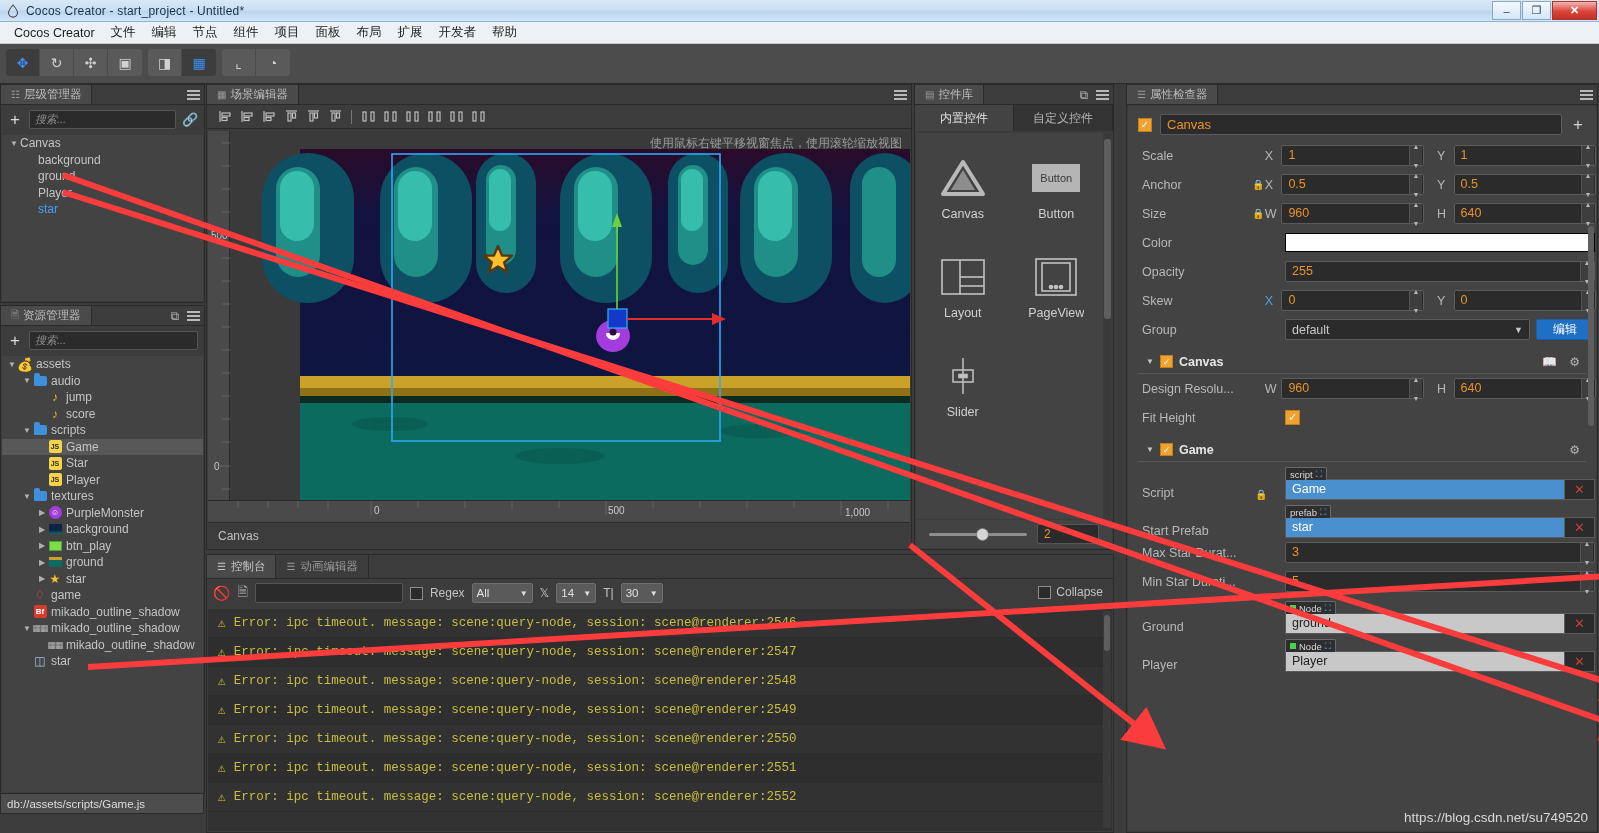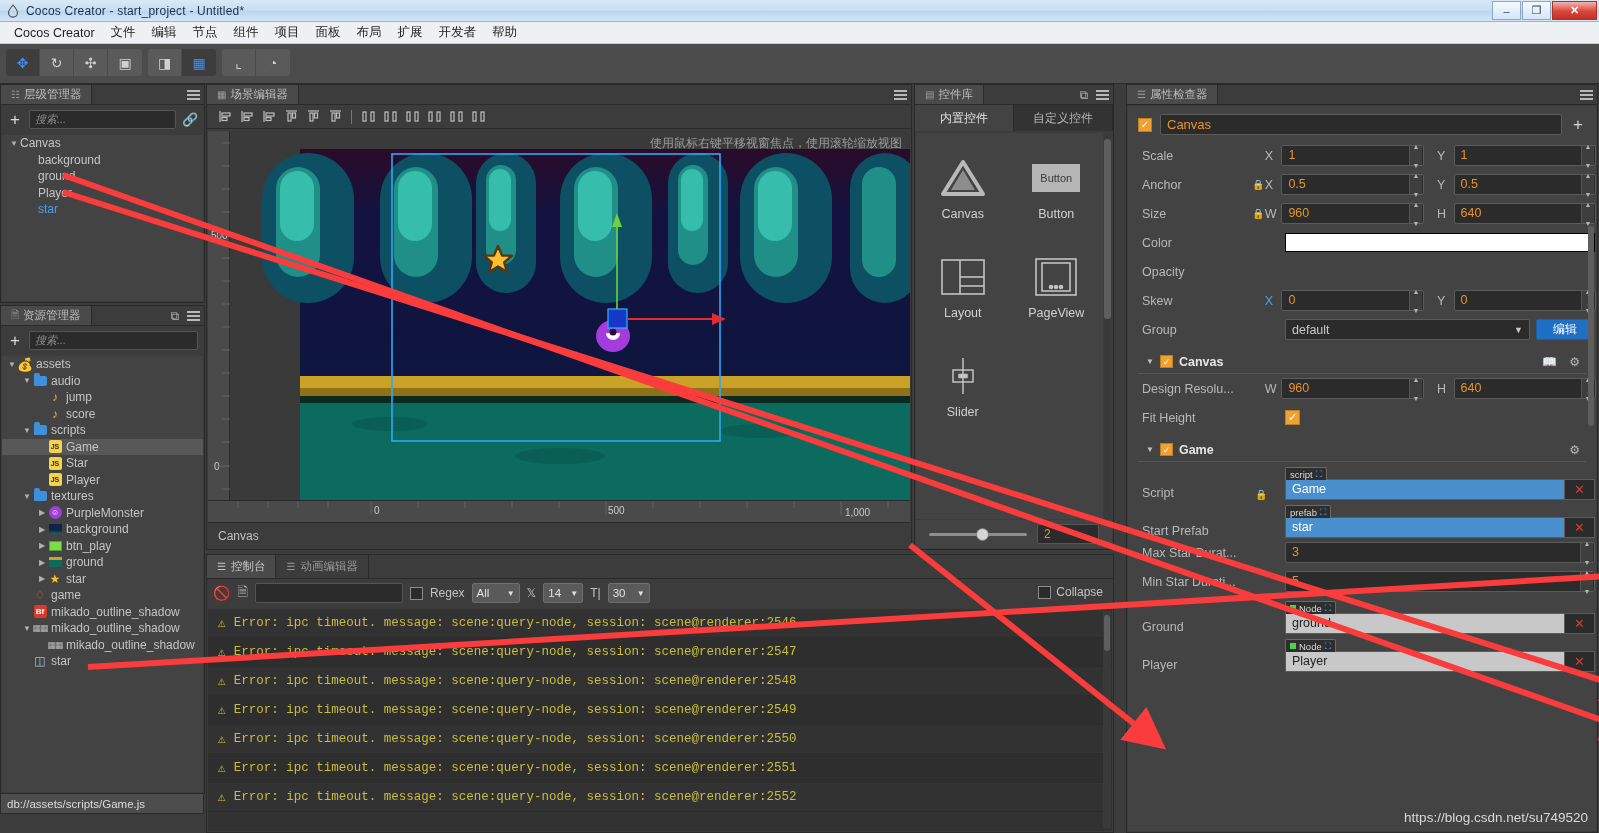--- a/index.html
+++ b/index.html
@@ -881,21 +881,21 @@
           <span style="font-size:10px">☰</span>
           <span>动画编辑器</span>
         </div>
       </div>
     <div class="cons-toolbar">
       <span class="cons-clear">🚫</span>
       <span class="cons-file">🗎</span>
       <div class="cons-input"></div>
       <div class="chk"></div>
       <span class="cons-lbl">Regex</span>
-      <div class="cons-sel" style="width:48px">
+      <div class="cons-sel" style="width:61px">
         <span>All</span>
         <span style="font-size:8px">▼</span>
       </div>
       <span class="cons-lbl">𝕏</span>
       <div class="cons-sel" style="width:40px">
         <span>14</span>
         <span style="font-size:8px">▼</span>
       </div>
       <span class="cons-lbl">T|</span>
       <div class="cons-sel" style="width:42px">
@@ -1013,20 +1013,24 @@
         <span class="plabel">Color</span>
         <span class="lock"></span>
         <span class="axis"></span>
         <div class="colorfield"></div>
       </div>
 
       <div class="prow">
         <span class="plabel">Opacity</span>
         <span class="lock"></span>
         <span class="axis"></span>
+        <div class="field full">
+          <span>255</span>
+          <span class="spin">▲<br>▼</span>
+        </div>
       </div>
 
       <div class="prow">
         <span class="plabel">Skew</span>
         <span class="lock"></span>
         <span class="axis bluex">X</span>
         <div class="field half">
           <span>0</span>
           <span class="spin">▲<br>▼</span>
         </div>

